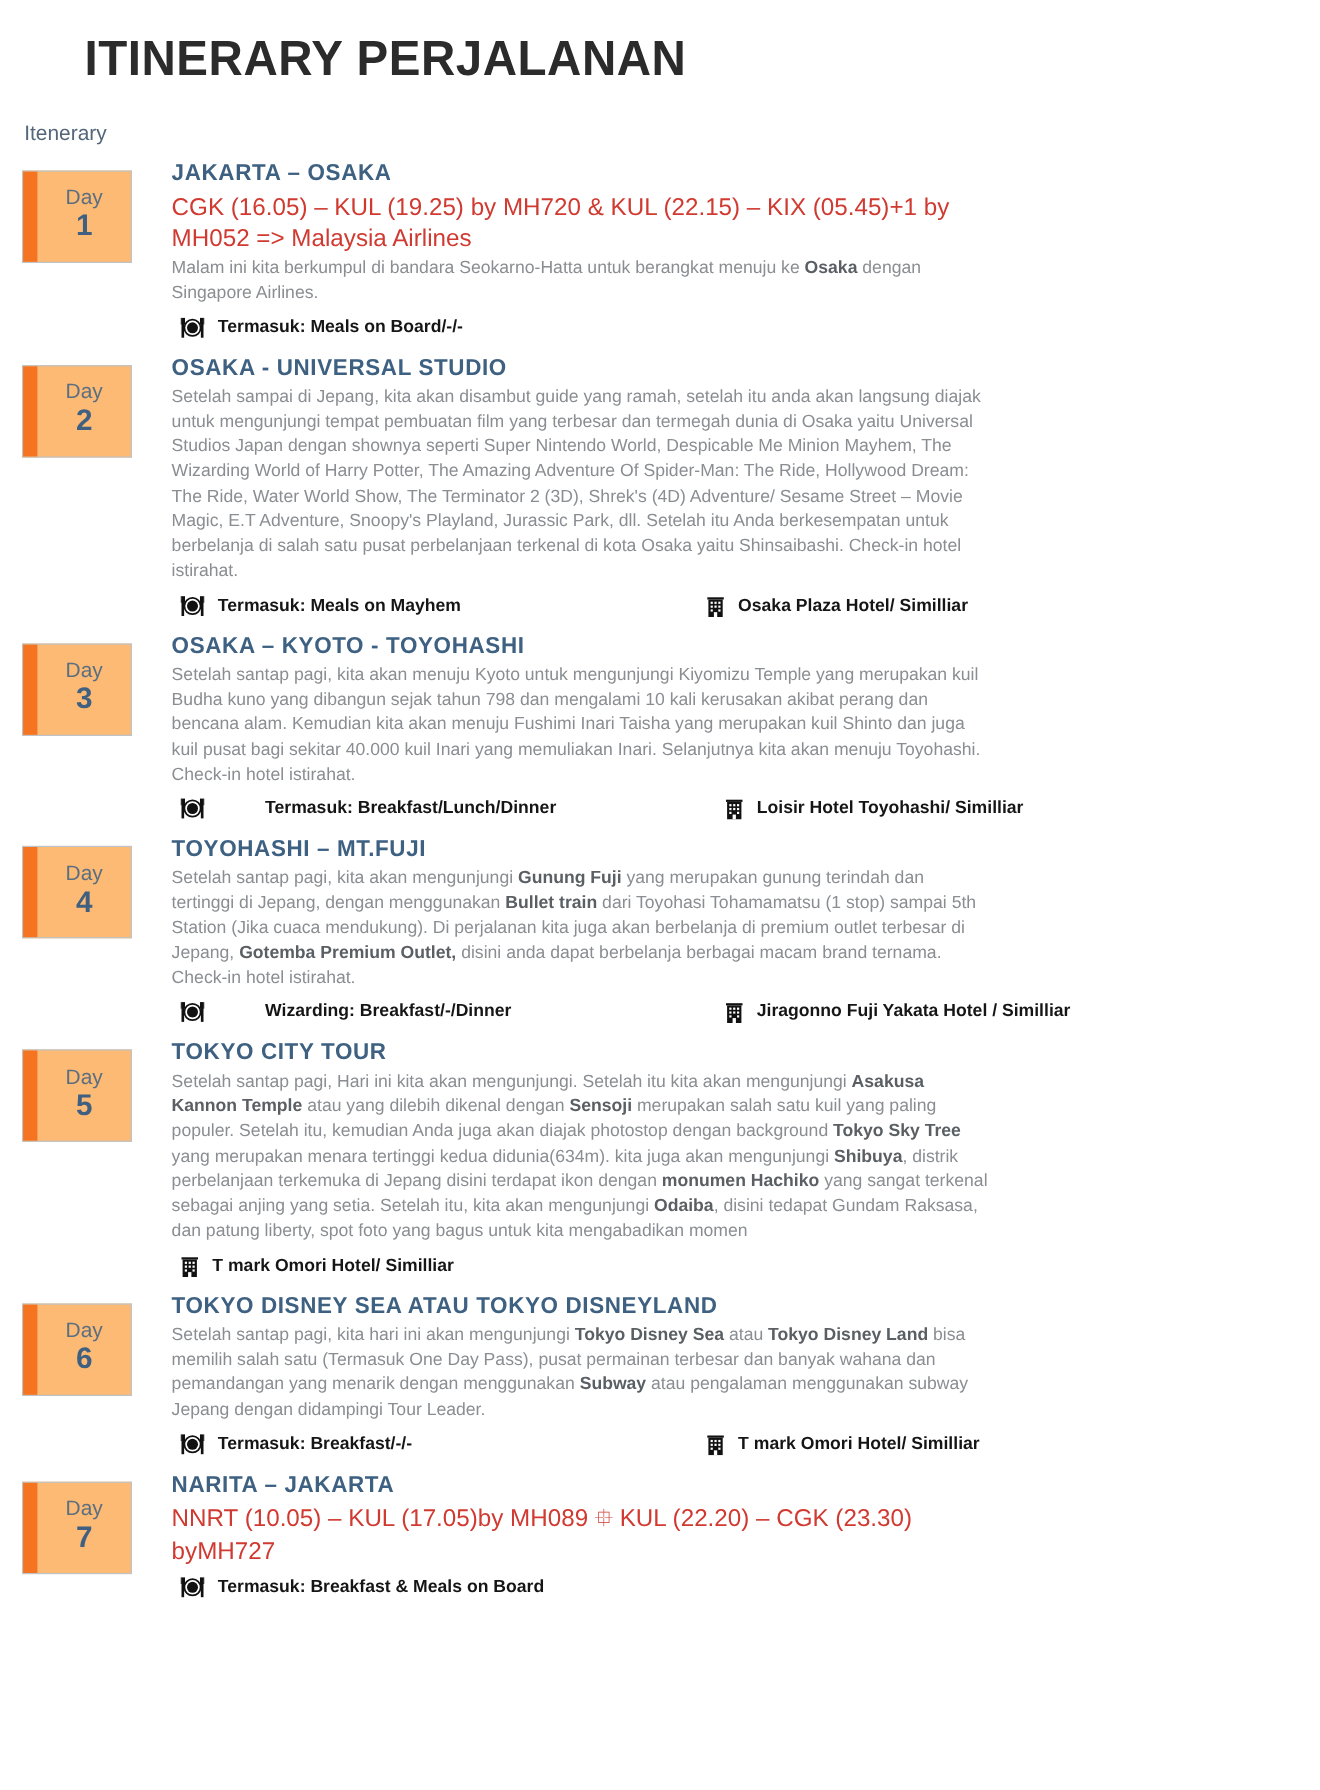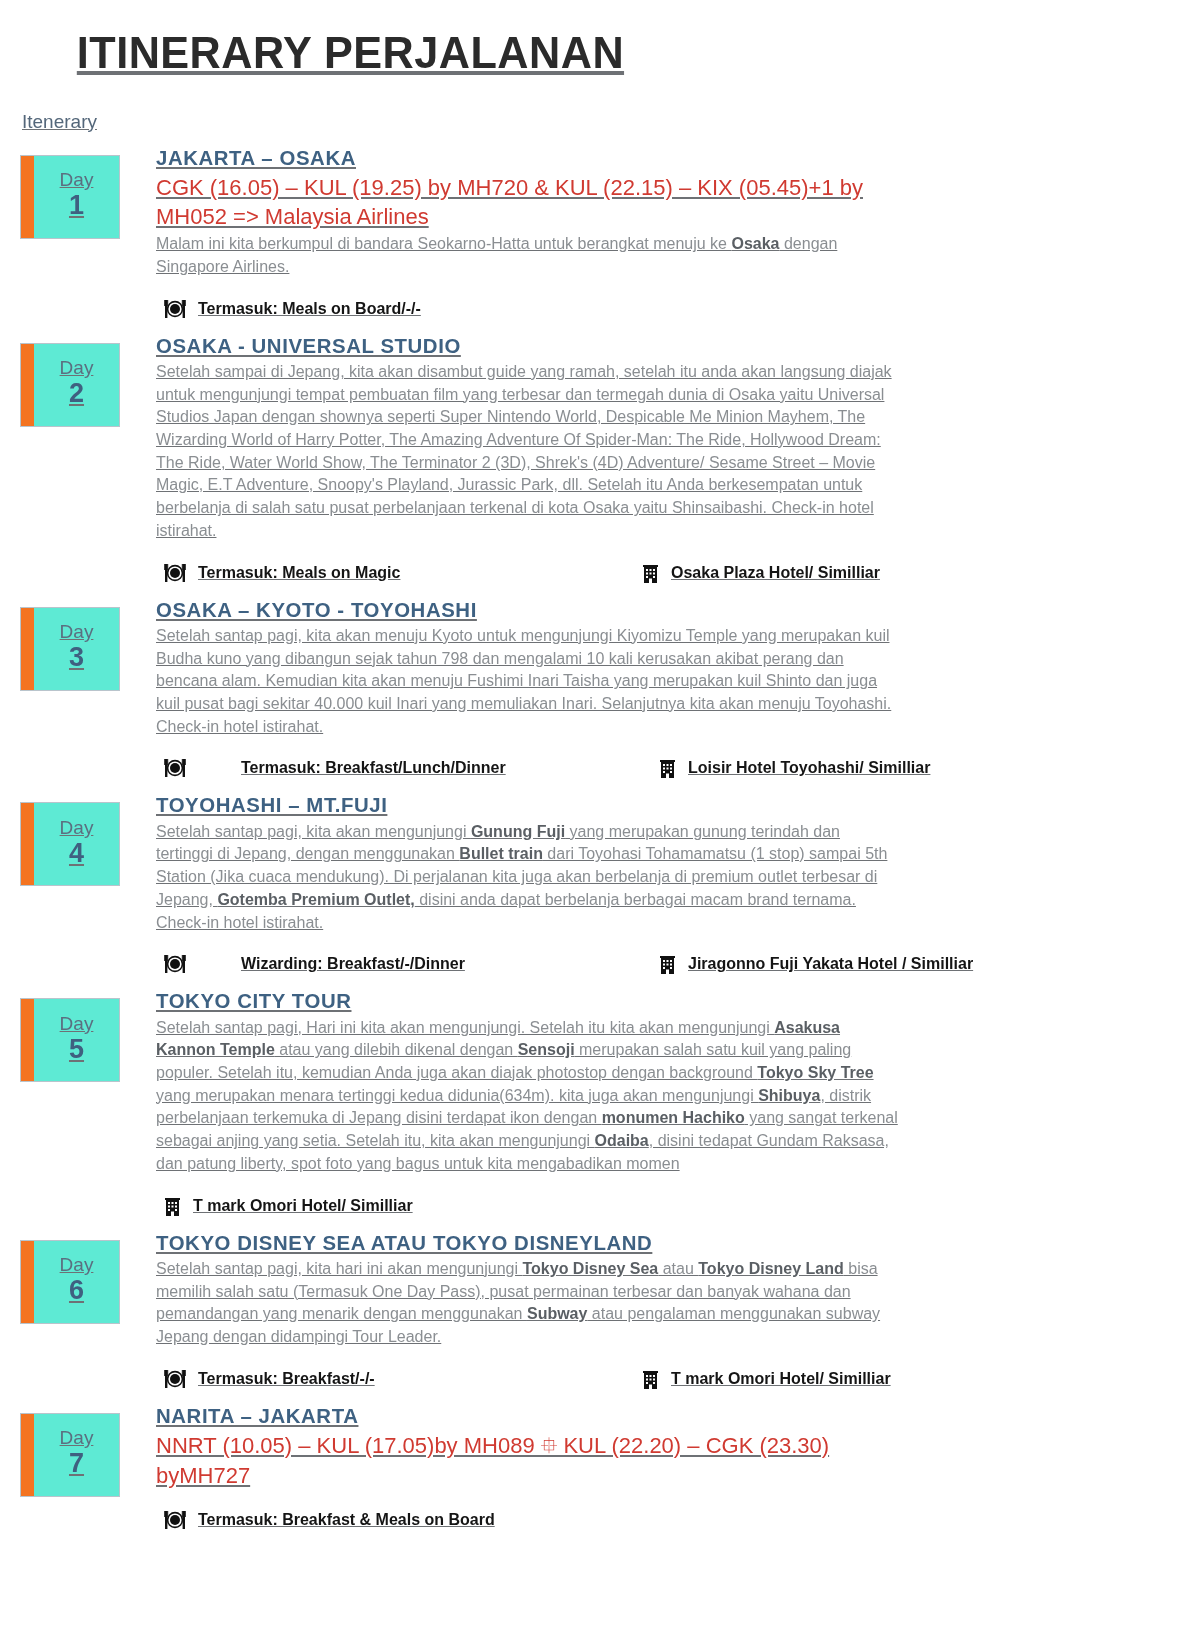--- a/index.html
+++ b/index.html
@@ -13,21 +13,20 @@
     font-family: "Liberation Sans", sans-serif;
     color: #6e7175;
     -webkit-font-smoothing: antialiased;
   }
   .page {
     position: relative;
     width: 956px;
     min-height: 1627px;
     padding: 0;
     box-sizing: border-box;
-    text-decoration: underline;
   }
 
   
   .doc-title {
     font-family: "Liberation Sans Narrow", "Liberation Sans", sans-serif;
     font-size: 45px;
     font-weight: bold;
     letter-spacing: 0.5px;
     color: #2b2b2b;
     margin: 0;
@@ -57,21 +56,21 @@
   .day-box-wrap {
     width: 118px;
     flex: 0 0 118px;
     padding-top: 14px;
   }
   .day-box {
     display: flex;
     width: 100px;
     height: 84px;
     border: 1px solid #b9c4cc;
-    background: #5eead4;
+    background: #fdba74;
     box-sizing: border-box;
   }
   .day-box .bar {
     width: 13px;
     background: #f47421;
     flex: 0 0 13px;
   }
   .day-box .dbody {
     flex: 1 1 auto;
     display: flex;
@@ -122,21 +121,21 @@
     color: #8a8e92;
     line-height: 1.42;
     margin: 0;
   }
   .day-desc b { color: #5a5f64; font-weight: bold; }
 
   
   .includes {
     display: flex;
     align-items: center;
-    margin-top: 20px;
+    margin-top: 9px;
     padding-left: 8px;
     text-align: right;
   }
   .inc-item {
     display: flex;
     align-items: center;
     font-size: 16px;
     font-weight: bold;
     color: #151515;
     white-space: nowrap;
@@ -219,21 +218,21 @@
                 <rect x="1" y="1" width="2.4" height="18" fill="#111"></rect>
                 <rect x="0.2" y="1" width="1" height="6" fill="#111"></rect>
                 <rect x="3.2" y="1" width="1" height="6" fill="#111"></rect>
                 <circle cx="11" cy="10" r="7.4" fill="none" stroke="#111" stroke-width="1.6"></circle>
                 <circle cx="11" cy="10" r="5" fill="#111"></circle>
                 <rect x="18.6" y="1" width="2.4" height="18" fill="#111"></rect>
                 <rect x="17.8" y="1" width="1" height="6" fill="#111"></rect>
                 <rect x="20.8" y="1" width="1" height="6" fill="#111"></rect>
               </svg>
             </span>
-            <span class="inc-label">Termasuk: Meals on Magic</span>
+            <span class="inc-label">Termasuk: Meals on Mayhem</span>
           </div>
           <div class="inc-item inc-hotel">
             <span class="ico">
               <svg width="17" height="20" viewBox="0 0 17 20" xmlns="http://www.w3.org/2000/svg">
                 <rect x="2" y="4" width="13" height="16" fill="#111"></rect>
                 <rect x="1" y="2" width="15" height="2" fill="#111"></rect>
                 <g fill="#fff">
                   <rect x="4" y="6" width="2" height="2"></rect>
                     <rect x="7.5" y="6" width="2" height="2"></rect>
                     <rect x="11" y="6" width="2" height="2"></rect>

